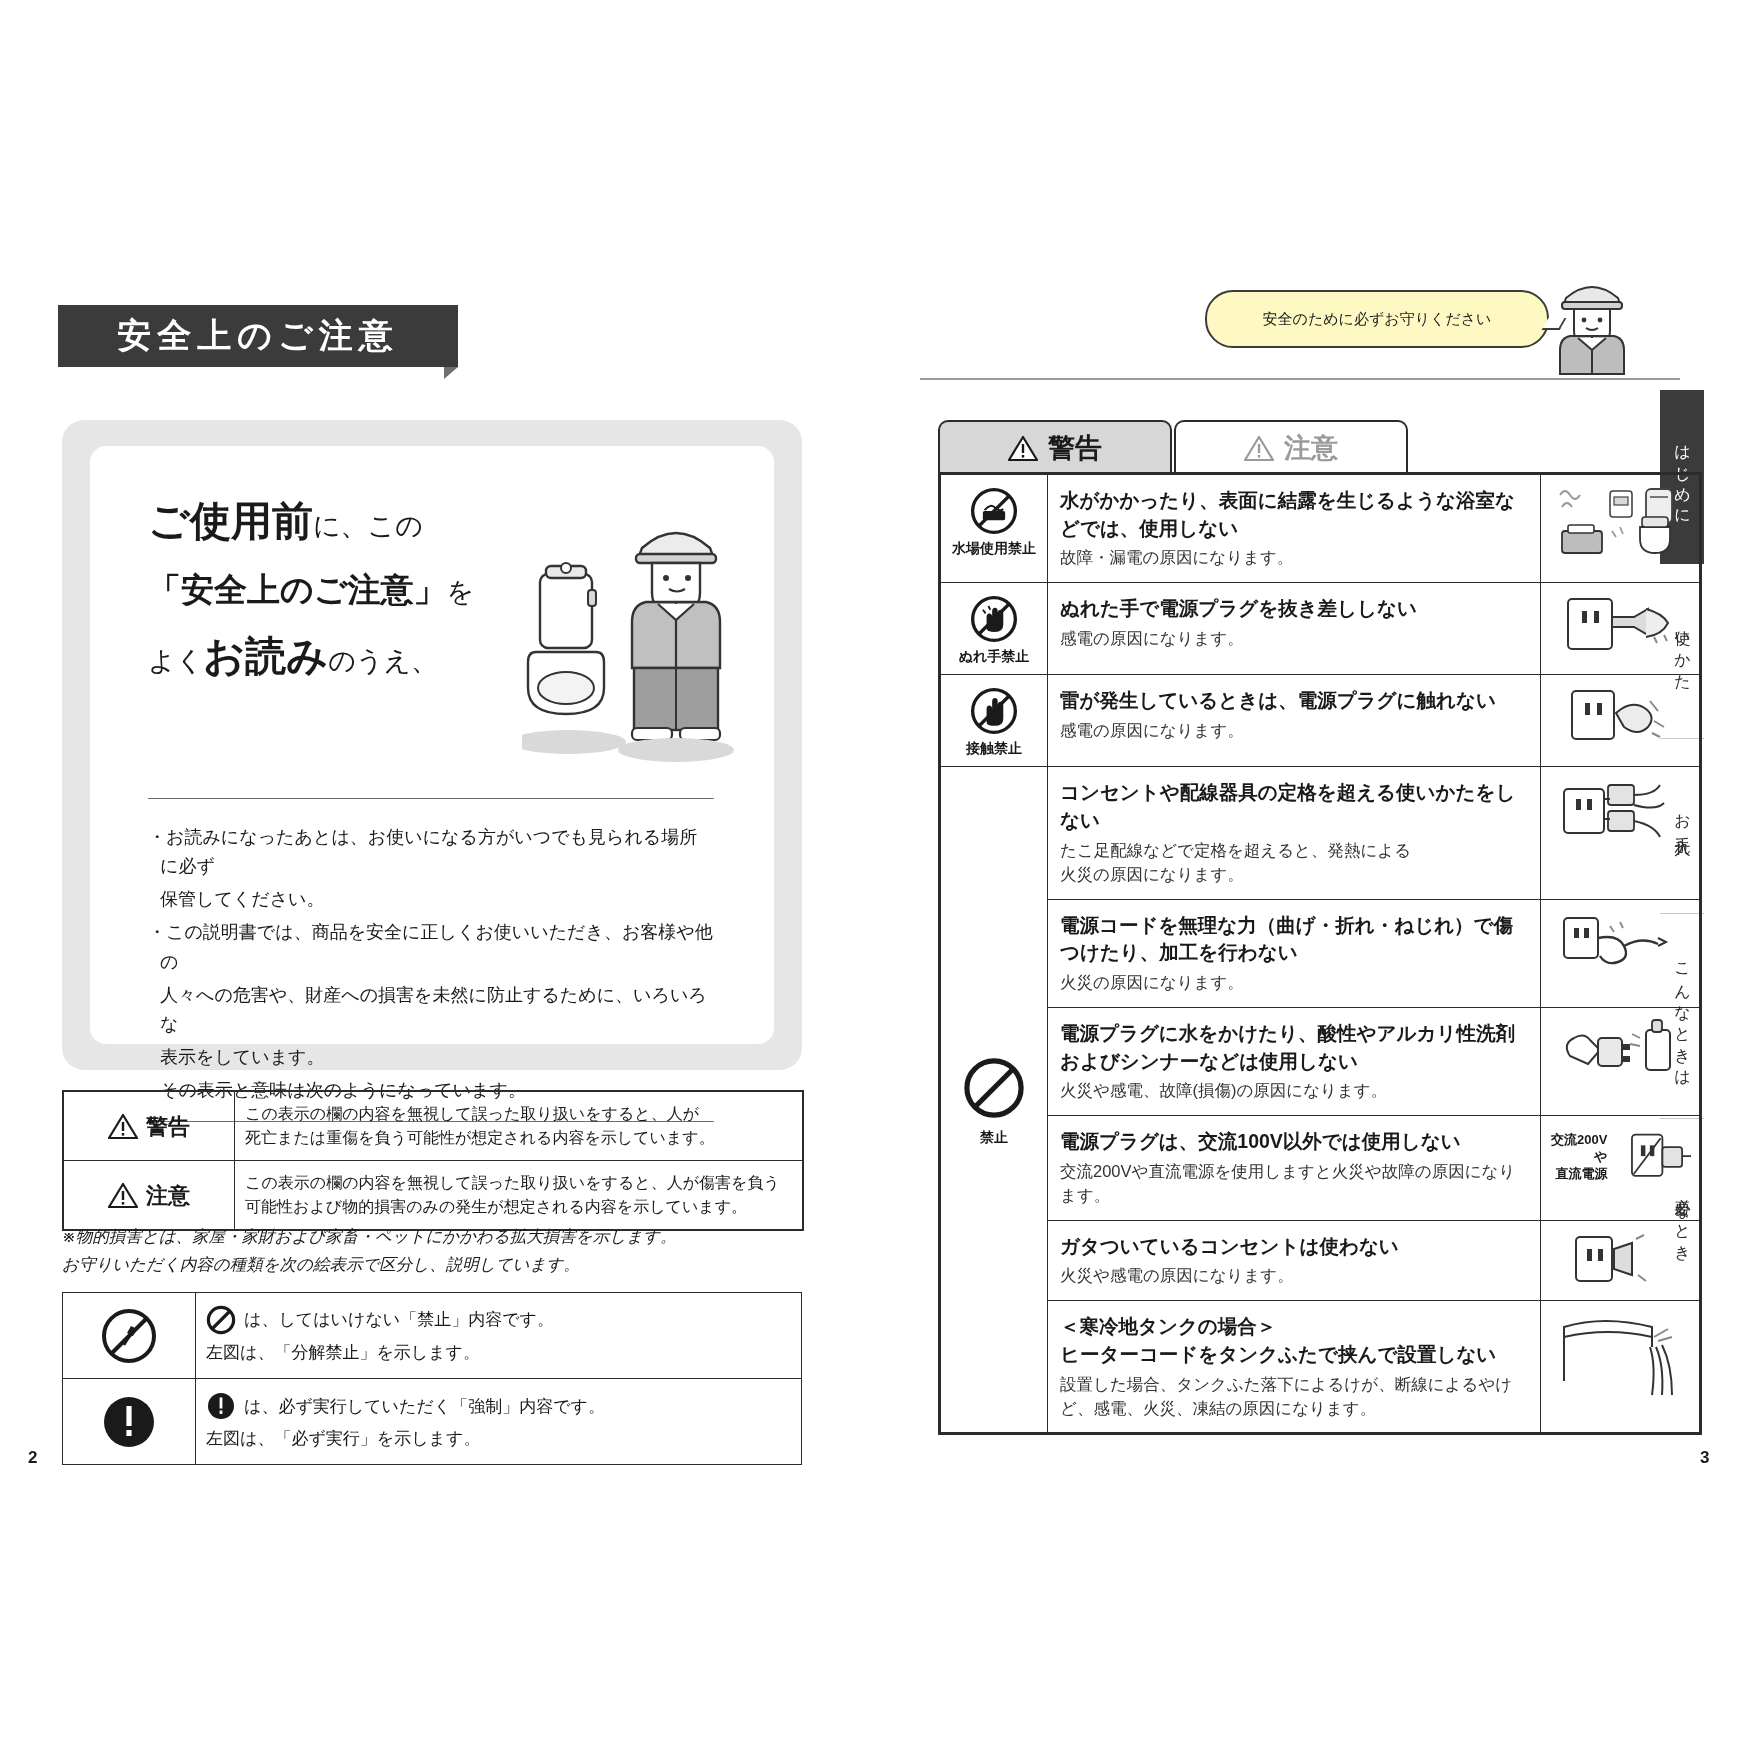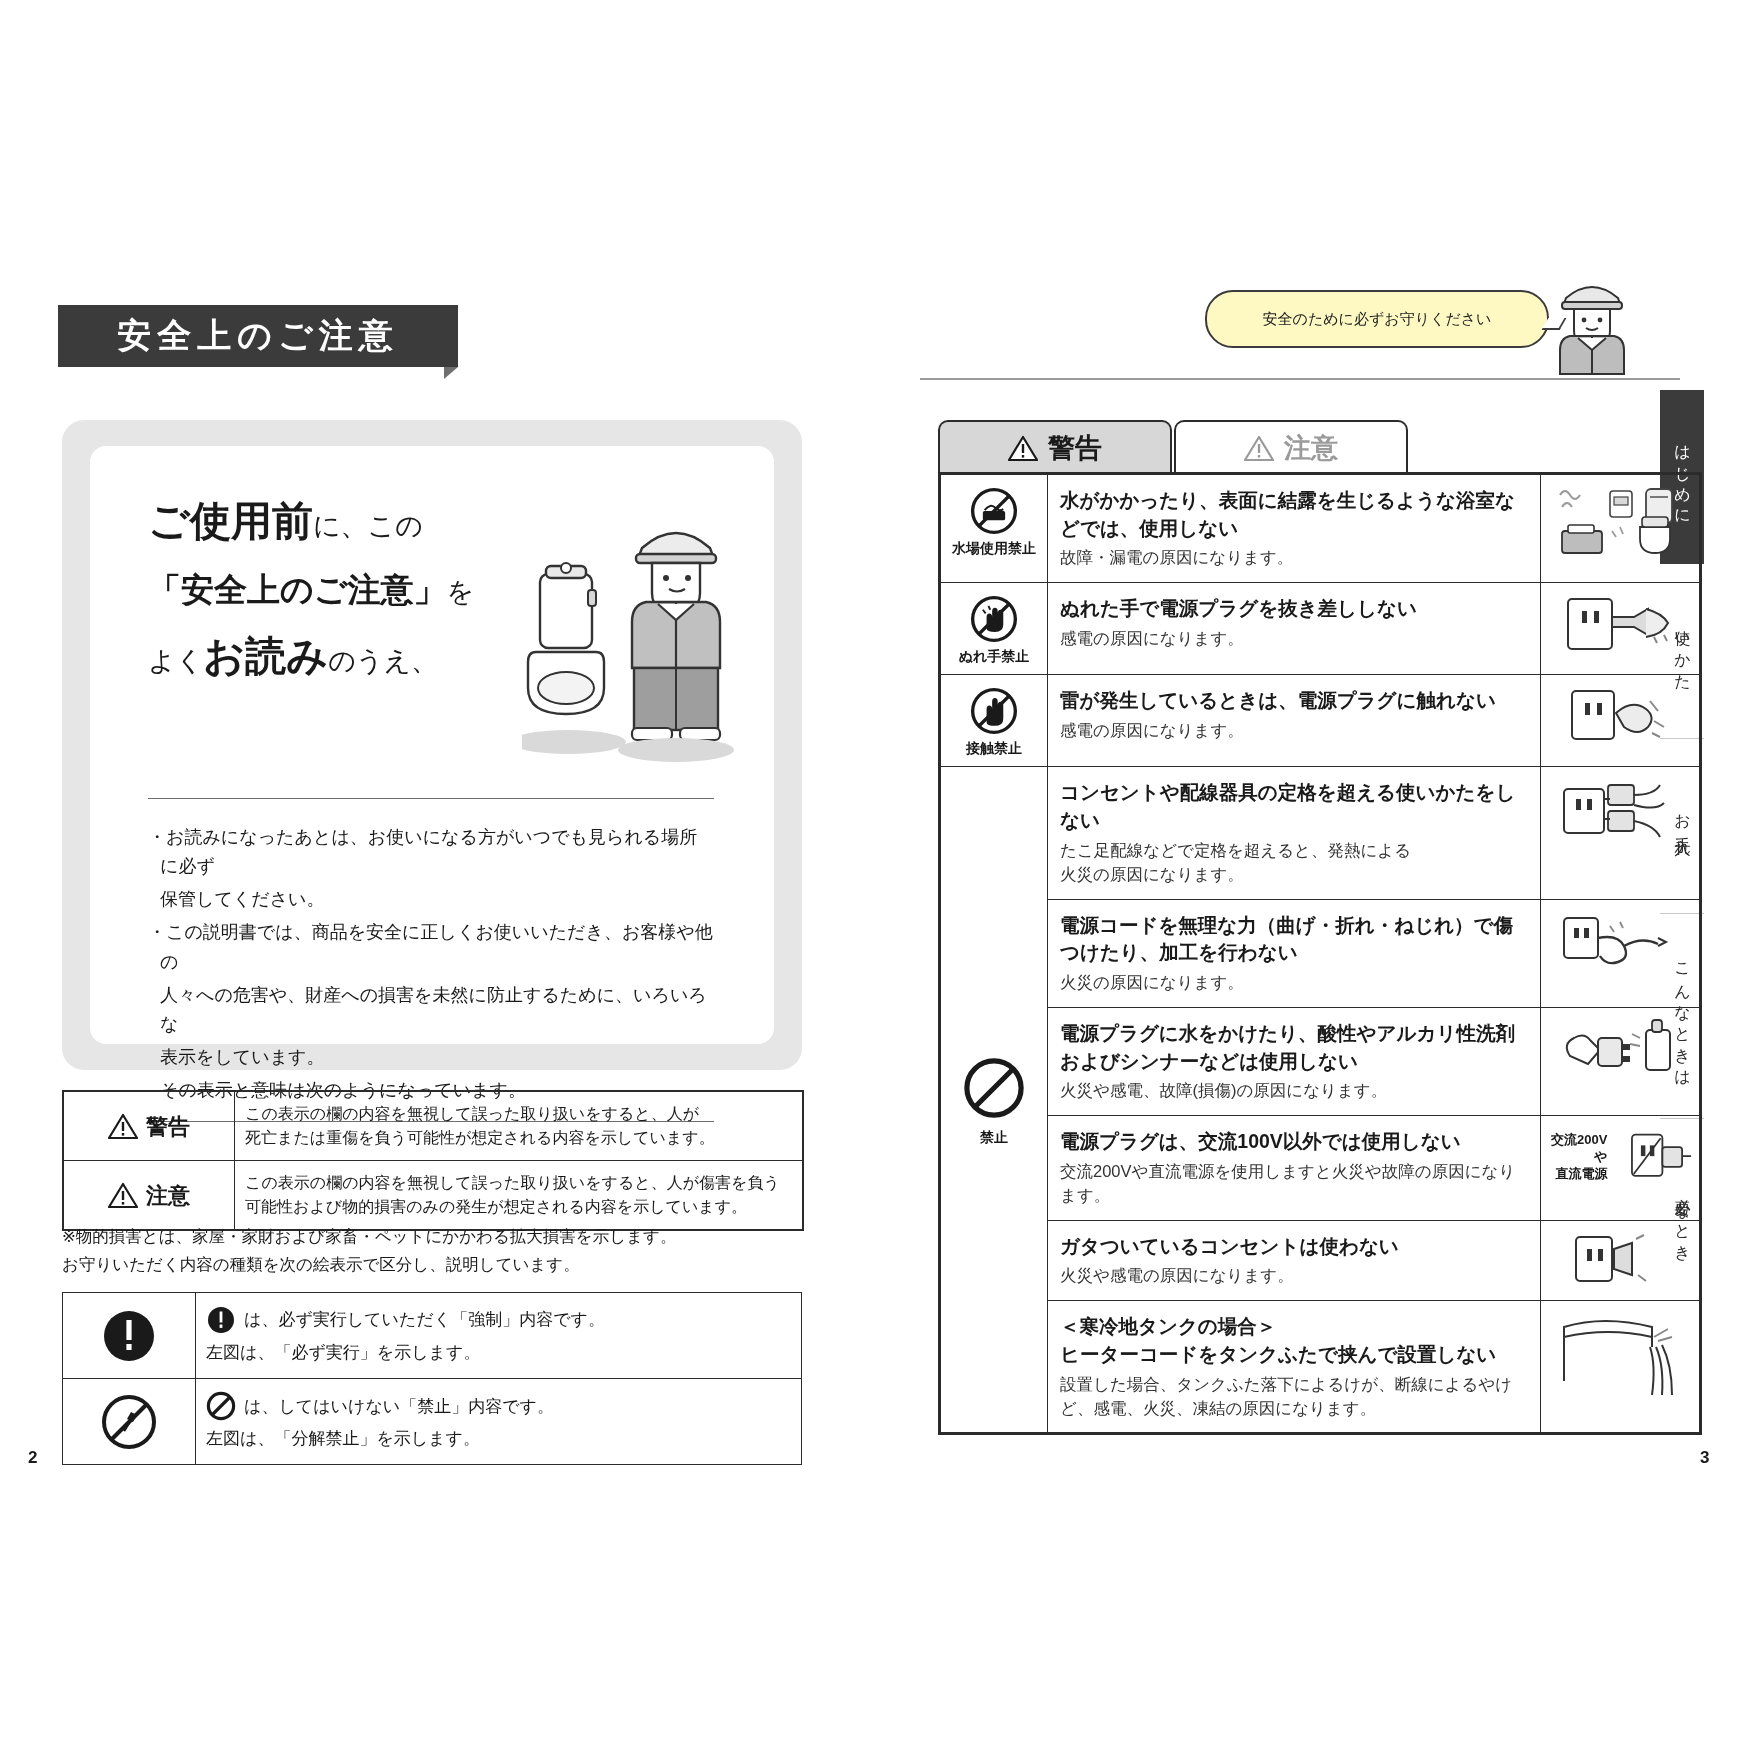--- a/index.html
+++ b/index.html
@@ -84,21 +84,21 @@
   
   .legend{
     position:absolute;left:62px;top:1090px;width:740px;
     border:1.6px solid #2b2b2b;border-collapse:collapse;
   }
   .legend table{border-collapse:collapse;width:740px;}
   .legend td{border:1.6px solid #2b2b2b;padding:10px 10px;font-size:16px;line-height:1.5;vertical-align:middle;}
   .legend td.lbl{width:150px;text-align:center;white-space:nowrap;}
   .lbl-inner{display:flex;align-items:center;justify-content:center;gap:8px;font-size:22px;font-weight:bold;}
 
-  .ast{position:absolute;left:62px;top:1222px;width:760px;font-size:16.5px;line-height:1.7;}
+  .ast{position:absolute;left:62px;top:1222px;width:760px;font-size:16.5px;line-height:1.7;font-style:italic;}
 
   .legend2{position:absolute;left:62px;top:1292px;width:740px;}
   .legend2 table{border-collapse:collapse;width:740px;}
   .legend2 td{border:1.6px solid #2b2b2b;padding:12px 10px;font-size:17px;line-height:1.6;vertical-align:middle;}
   .legend2 td.icn{width:112px;text-align:center;}
 
   .pgnum-left{position:absolute;left:28px;top:1448px;font-size:17px;font-weight:bold;}
   .pgnum-right{position:absolute;left:1700px;top:1448px;font-size:17px;font-weight:bold;}
 
   
@@ -279,61 +279,61 @@
     <div>※物的損害とは、家屋・家財および家畜・ペットにかかわる拡大損害を示します。</div>
     <div>お守りいただく内容の種類を次の絵表示で区分し、説明しています。</div>
   </div>
 
   <div class="legend2">
     <table>
       <tbody>
           <tr>
         <td class="icn">
           <svg class="ill" width="58" height="58" viewBox="0 0 58 58">
+            <circle cx="29" cy="29" r="25" fill="#fff" stroke="#1a1a1a" stroke-width="4"></circle>
+            <line x1="11" y1="47" x2="47" y2="11" stroke="#1a1a1a" stroke-width="4"></line>
+            <path d="M24 38 l10 -16" stroke="#1a1a1a" stroke-width="2.4"></path>
+            <path d="M31 19 l6 3 l-4 7 l-6 -3z" fill="#1a1a1a"></path>
+          </svg>
+        </td>
+        <td>
+          <div style="display:flex;align-items:center;gap:8px;">
+            <span>
+              <svg width="30" height="30" viewBox="0 0 30 30">
+                    <circle cx="15" cy="15" r="12.6" fill="#fff" stroke="#1a1a1a" stroke-width="3.2"></circle>
+                    <line x1="6" y1="24" x2="24" y2="6" stroke="#1a1a1a" stroke-width="3.2"></line>
+                  </svg>
+            </span>
+            <span>は、してはいけない「禁止」内容です。</span>
+          </div>
+          <div style="margin-top:4px;">左図は、「分解禁止」を示します。</div>
+        </td>
+      </tr>
+      <tr>
+        <td class="icn">
+          <svg class="ill" width="58" height="58" viewBox="0 0 58 58">
             <circle cx="29" cy="29" r="25" fill="#1a1a1a"></circle>
             <rect x="26.4" y="13" width="5.2" height="20" fill="#fff"></rect>
             <rect x="26.4" y="37" width="5.2" height="6" fill="#fff"></rect>
           </svg>
         </td>
         <td>
           <div style="display:flex;align-items:center;gap:8px;">
             <span>
               <svg width="30" height="30" viewBox="0 0 30 30">
                     <circle cx="15" cy="15" r="13" fill="#1a1a1a"></circle>
                     <rect x="13.6" y="6.5" width="2.8" height="11" fill="#fff"></rect>
                     <rect x="13.6" y="19.5" width="2.8" height="3.4" fill="#fff"></rect>
                   </svg>
             </span>
             <span>は、必ず実行していただく「強制」内容です。</span>
           </div>
           <div style="margin-top:4px;">左図は、「必ず実行」を示します。</div>
         </td>
       </tr>
-      <tr>
-        <td class="icn">
-          <svg class="ill" width="58" height="58" viewBox="0 0 58 58">
-            <circle cx="29" cy="29" r="25" fill="#fff" stroke="#1a1a1a" stroke-width="4"></circle>
-            <line x1="11" y1="47" x2="47" y2="11" stroke="#1a1a1a" stroke-width="4"></line>
-            <path d="M24 38 l10 -16" stroke="#1a1a1a" stroke-width="2.4"></path>
-            <path d="M31 19 l6 3 l-4 7 l-6 -3z" fill="#1a1a1a"></path>
-          </svg>
-        </td>
-        <td>
-          <div style="display:flex;align-items:center;gap:8px;">
-            <span>
-              <svg width="30" height="30" viewBox="0 0 30 30">
-                    <circle cx="15" cy="15" r="12.6" fill="#fff" stroke="#1a1a1a" stroke-width="3.2"></circle>
-                    <line x1="6" y1="24" x2="24" y2="6" stroke="#1a1a1a" stroke-width="3.2"></line>
-                  </svg>
-            </span>
-            <span>は、してはいけない「禁止」内容です。</span>
-          </div>
-          <div style="margin-top:4px;">左図は、「分解禁止」を示します。</div>
-        </td>
-      </tr>
     </tbody>
       </table>
   </div>
 
   <div class="pgnum-left">2</div>
   <div class="pgnum-right">3</div>
 
   <div class="tabs">
     <div class="tab warn">
       <span>

